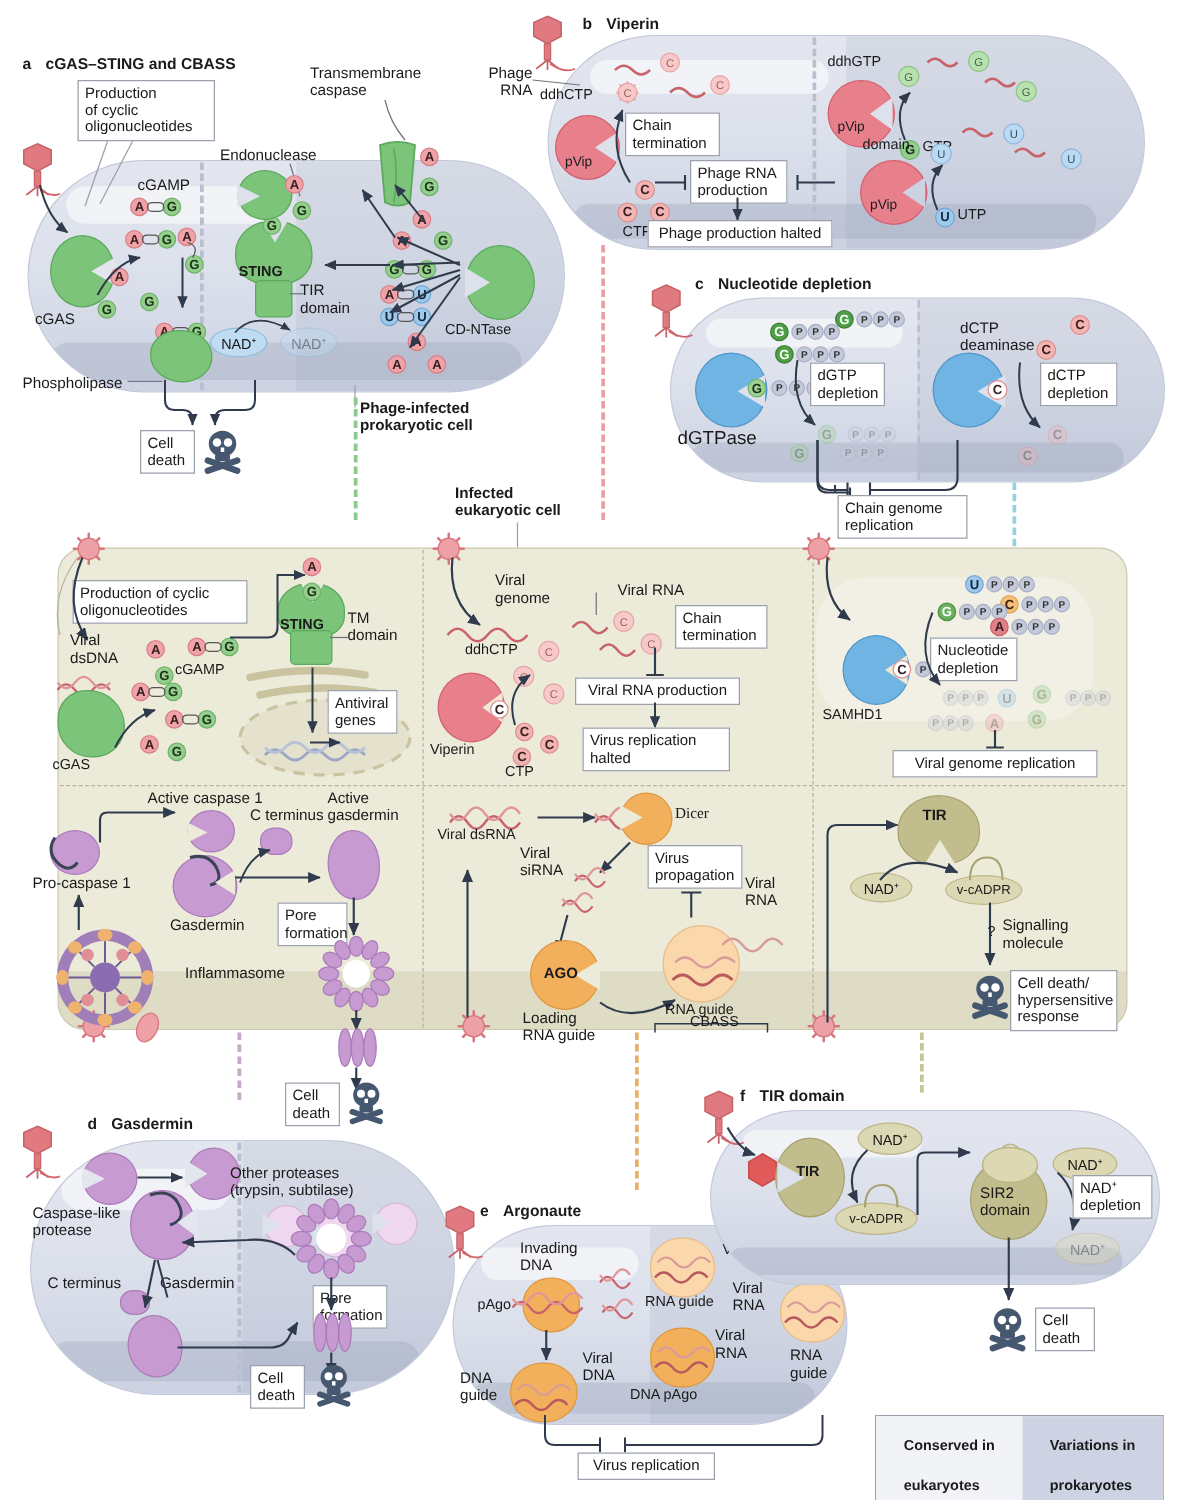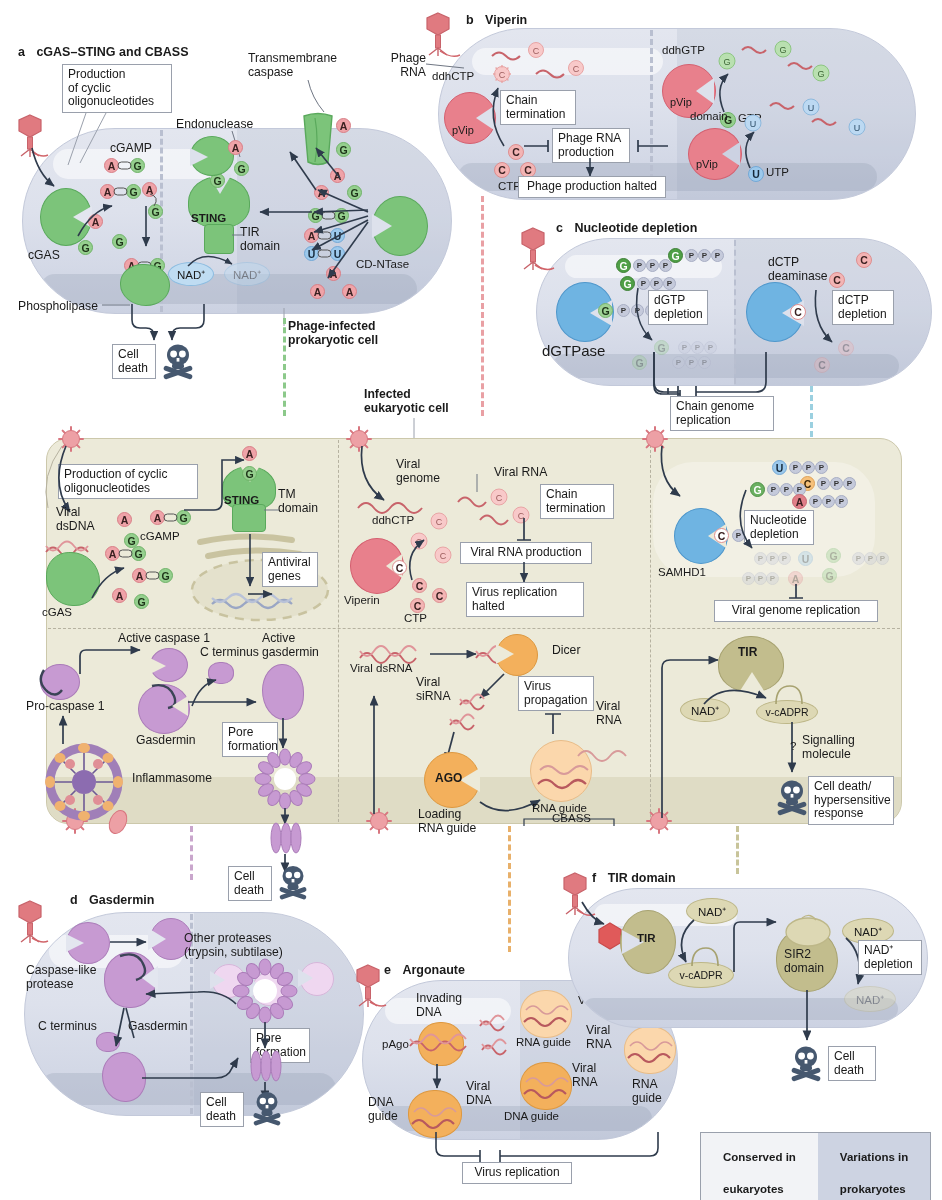--- a/index.html
+++ b/index.html
@@ -917,21 +917,21 @@
    <ellipse cx="16" cy="64" rx="5.5" ry="5"></ellipse>
       <ellipse cx="16" cy="16" rx="5.5" ry="5"></ellipse>
   </g>
   <g fill="#e08f96">
    <circle cx="54" cy="22" r="5"></circle>
       <circle cx="26" cy="22" r="5"></circle>
    <circle cx="54" cy="58" r="5"></circle>
       <circle cx="26" cy="58" r="5"></circle>
   </g>
 </svg>
-<div class="lbl" style="left:132px; top:772px;">Inflammasome</div>
+<div class="lbl" style="left:148px; top:772px;">Inflammasome</div>
 <svg style="left:54px; top:712px;" width="18" height="36">
   <path d="M9,32 L9,4" stroke="#2f3b4c" stroke-width="1.7" fill="none" marker-end="url(#ah)"></path>
 </svg>
 
 <svg style="left:358px; top:644px;" width="70" height="24">
   <path d="M2,14 q7,-10 14,0 t14,0 t14,0 t14,0" stroke="#c8636a" stroke-width="1.9" fill="none"></path>
   <path d="M2,7 q7,10 14,0 t14,0 t14,0 t14,0" stroke="#e0959a" stroke-width="1.9" fill="none"></path>
 </svg>
 <div class="lbl" style="left:350px; top:662px; font-size:11.5px;">Viral dsRNA</div>
 <svg style="left:428px; top:644px;" width="60" height="20">
@@ -939,21 +939,21 @@
 </svg>
 <svg style="left:474px; top:644px;" width="56" height="24">
   <path d="M2,14 q7,-10 14,0 t14,0 t14,0" stroke="#c8636a" stroke-width="1.9" fill="none"></path>
   <path d="M2,7 q7,10 14,0 t14,0 t14,0" stroke="#e0959a" stroke-width="1.9" fill="none"></path>
 </svg>
 
 <div class="pac orange" style="left:496px; top:634px; width:42px; height:42px; border-radius:50%;"></div>
 <svg style="left:494px; top:632px;" width="46" height="46">
     <path d="M2,12 L20,22 L2,32 z" fill="#ecead9"></path>
   </svg>
-<div class="lbl" style="left:552px; top:644px;">Dicer</div>
+<div class="lbl" style="left:540px; top:644px;font-family:Liberation Serif, serif;">Dicer</div>
 
 <svg style="left:472px; top:672px;" width="40" height="32">
   <path d="M32,2 L8,26" stroke="#2f3b4c" stroke-width="1.7" fill="none" marker-end="url(#ah)"></path>
 </svg>
 <div class="lbl w" style="left:416px; top:676px; width:48px;">
   <div>Viral</div>
   <div>siRNA</div>
 </div>
 <svg style="left:458px; top:692px;" width="42" height="22">
   <path d="M2,13 q6,-9 12,0 t12,0" stroke="#c8636a" stroke-width="1.8" fill="none"></path>
@@ -1258,21 +1258,21 @@
 
 <div class="lbl w" style="left:572px; top:1062px; width:40px;">
   <div>Viral</div>
   <div>RNA</div>
 </div>
 <div class="pac orange" style="left:520px; top:1062px; width:52px; height:48px; border-radius:48%;"></div>
 <svg style="left:516px; top:1064px;" width="66" height="44">
   <path d="M10,18 q7,-8 14,0 t14,0 t14,0" stroke="#d89a9a" stroke-width="1.7" fill="none"></path>
   <path d="M8,30 q7,-8 14,0 t14,0 t14,0" stroke="#b8595e" stroke-width="2" fill="none"></path>
 </svg>
-<div class="lbl" style="left:504px; top:1110px; font-size:11.5px;">DNA guide</div>
+<div class="lbl" style="left:504px; top:1110px; font-size:11.5px;">DNA pAgo</div>
 
 <svg style="left:428px; top:1130px;" width="242" height="42">
   <path d="M8,2 L8,18 q0,8 8,8 L52,26 M52,20 L52,32" stroke="#2f3b4c" stroke-width="1.6" fill="none"></path>
   <path d="M230,2 L230,18 q0,8 -8,8 L72,26 M72,20 L72,32" stroke="#2f3b4c" stroke-width="1.6" fill="none"></path>
 </svg>
 <div class="tbox" style="left:462px; top:1162px; width:110px; text-align:center;">Virus replication</div>
 
 <div class="panel-head" style="left:592px; top:868px;">
   <span class="panel-letter">f</span>
   <span class="panel-title">TIR domain</span>

